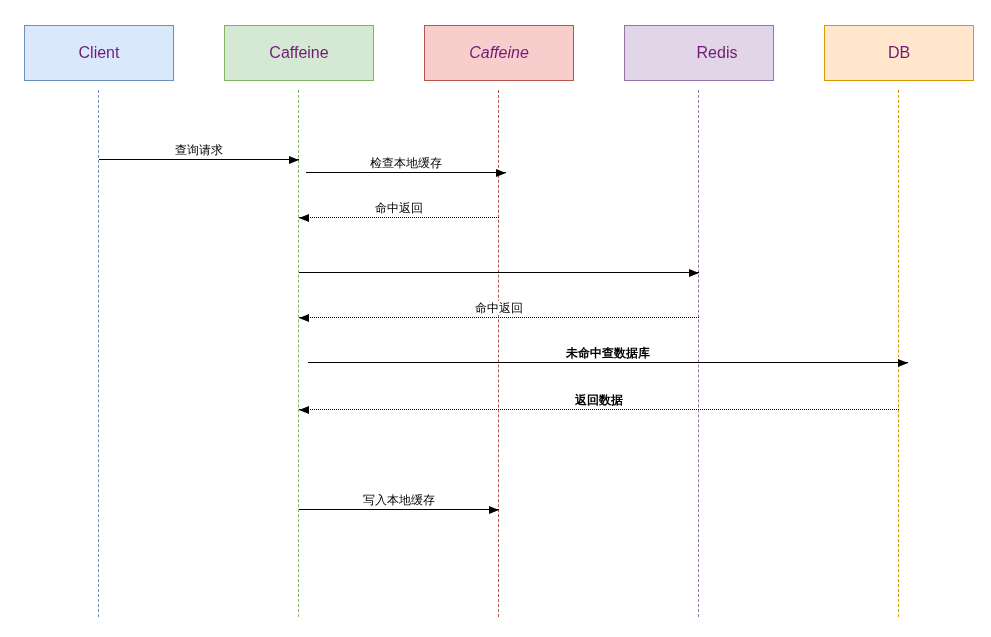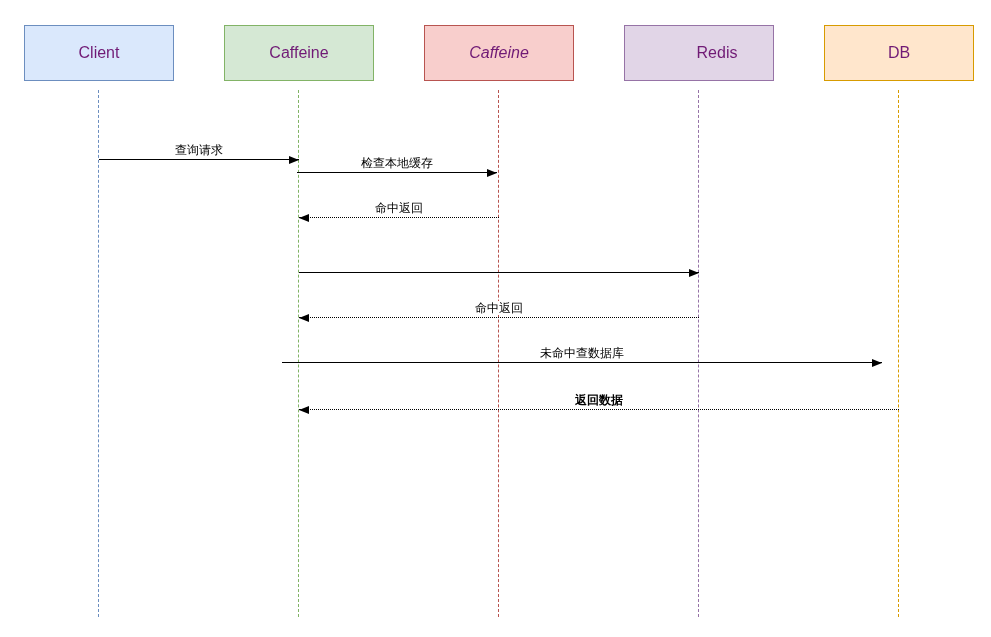--- a/index.html
+++ b/index.html
@@ -102,21 +102,21 @@
   <div class="lifeline" style="left: 498px; border-left-color: rgb(184, 84, 80);"></div>
   <div class="lifeline" style="left: 698px; border-left-color: rgb(150, 115, 166);"></div>
   <div class="lifeline" style="left: 898px; border-left-color: rgb(215, 155, 0);"></div>
 
   <div class="msg solid" style="left:99px; top:108px; width:200px;margin-top:32px;">
     <div class="label"><span>查询请求</span></div>
     <div class="line"></div>
     <div class="head right"></div>
   </div>
 
-  <div class="msg solid" style="left:297px; top:153px; width:200px;">
+  <div class="msg solid" style="left:306px; top:153px; width:200px;">
     <div class="label"><span>检查本地缓存</span></div>
     <div class="line"></div>
     <div class="head right"></div>
   </div>
 
   <div class="msg dotted" style="left:299px; top:198px; width:200px;">
     <div class="label"><span>命中返回</span></div>
     <div class="line"></div>
     <div class="head left"></div>
   </div>
@@ -125,27 +125,32 @@
     <div class="line"></div>
     <div class="head right"></div>
   </div>
 
   <div class="msg dotted" style="left:299px; top:298px; width:400px;">
     <div class="label"><span>命中返回</span></div>
     <div class="line"></div>
     <div class="head left"></div>
   </div>
 
-  <div class="msg solid" style="left:282px; top:343px; width:600px;">
+  <div class="msg solid" style="left:308px; top:343px; width:600px;font-weight:bold;">
     <div class="label"><span>未命中查数据库</span></div>
     <div class="line"></div>
     <div class="head right"></div>
   </div>
 
   <div class="msg dotted" style="left:299px; top:390px; width:600px;font-weight:bold;">
     <div class="label"><span>返回数据</span></div>
     <div class="line"></div>
     <div class="head left"></div>
   </div>
 
 
+  <div class="msg solid" style="left:299px; top:490px; width:200px;">
+    <div class="label"><span>写入本地缓存</span></div>
+    <div class="line"></div>
+    <div class="head right"></div>
+  </div>
 
 </div>
 
 </body></html>

